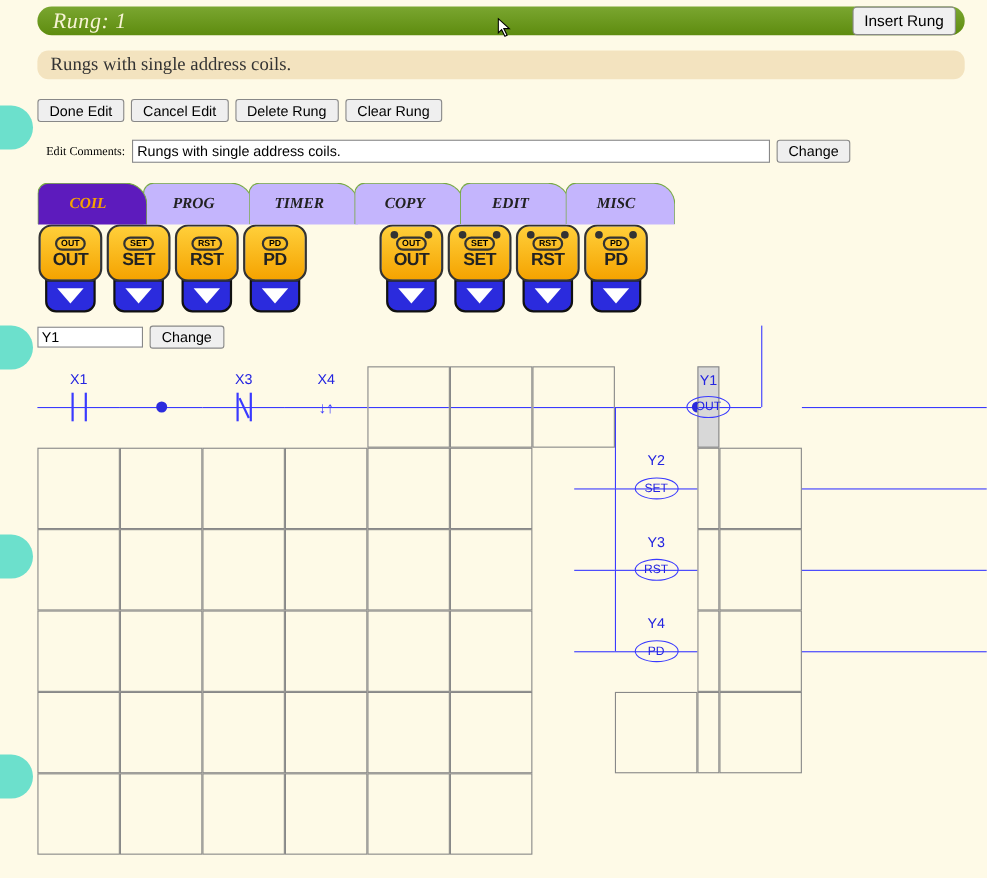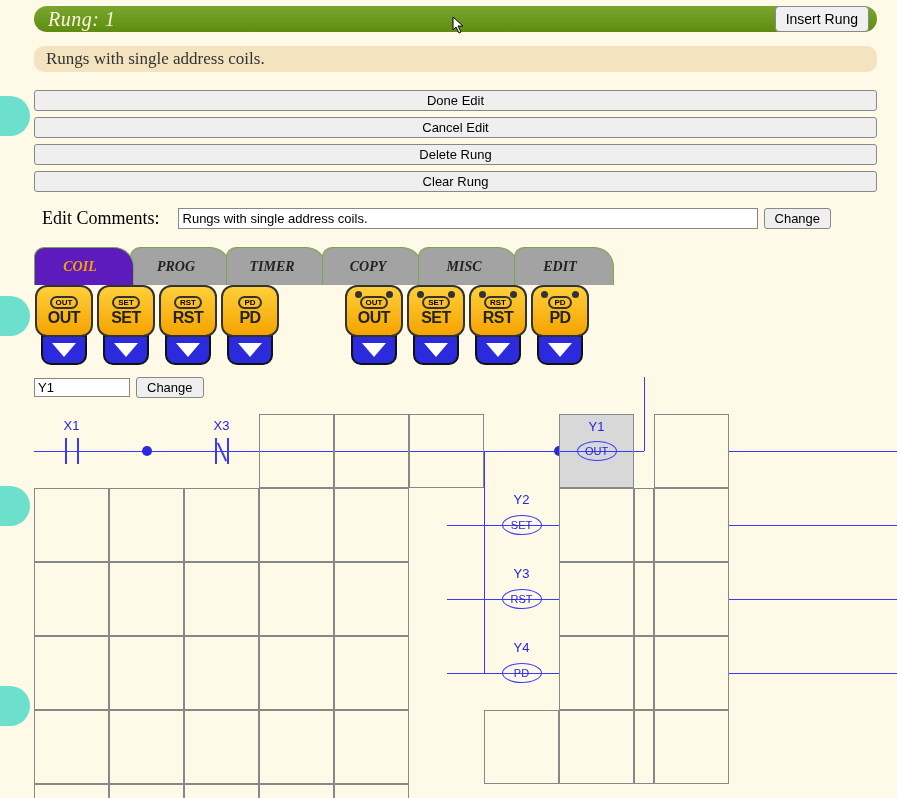--- a/index.html
+++ b/index.html
@@ -56,41 +56,40 @@
     padding: 3px 12px;
     margin-top: 14px;
     font-family: Georgia, serif;
     font-size: 17px;
     color: #333;
   }
   .button-row {
     margin-top: 18px;
     display: flex;
     gap: 6px;
-    flex-direction: column;
   }
   .std-btn {
     background: #efefef;
     border: 1px solid #888;
     border-radius: 3px;
     font-size: 13px;
     padding: 2px 10px;
     cursor: pointer;
     font-family: sans-serif;
   }
   .edit-comments-row {
     margin-top: 16px;
     display: flex;
     align-items: center;
     gap: 6px;
   }
   .edit-comments-row label {
     font-family: Georgia, serif;
-    font-size: 18px;
-    margin-right: 12px;
+    font-size: 11px;
+    margin-right: 0;
     margin-left:8px;
   }
   .edit-comments-row input[type=text] {
     flex: 0 0 580px;
     font-size: 13px;
     padding: 2px 4px;
     border: 1px solid #888;
     font-family: sans-serif;
   }
   .tabs {
@@ -112,21 +111,21 @@
     border-radius: 10px 20px 0 0;
     position: relative;
     cursor: pointer;
     padding: 0 18px 0 10px;
     border:1px solid #7a4;
     border-bottom:none;
     margin-right:-4px;
     font-style: italic;
   }
   .tab.active { background: #5d1bbd; color: #f5a300; z-index: 10; }
-  .tab.inactive { background: #a3a3a3; z-index: 5; }
+  .tab.inactive { background: #c4b5fd; z-index: 5; }
   .toolbar {
     display: flex;
     gap: 2px;
     margin-top: 0;
     padding: 0 0 6px 0;
   }
   .tool-group { display:flex; gap:2px; }
   .tool {
     width: 60px;
     display: flex;
@@ -310,22 +309,22 @@
     <label>Edit Comments:</label>
     <input type="text" value="Rungs with single address coils." style="">
     <button class="std-btn">Change</button>
   </div>
 
   <div class="tabs">
     <div class="tab active">COIL</div>
     <div class="tab inactive">PROG</div>
     <div class="tab inactive">TIMER</div>
     <div class="tab inactive">COPY</div>
+    <div class="tab inactive">EDIT</div>
     <div class="tab inactive">MISC</div>
-    <div class="tab inactive">EDIT</div>
   </div>
 
   <div class="toolbar">
     <div class="tool-group">
       <div class="tool">
         <div class="tool-top">
               <span class="tool-badge">OUT</span>
               <span class="tool-label">OUT</span>
             </div>
         <div class="tool-bottom">
@@ -422,20 +421,25 @@
         <div class="dot" style="left:50%"></div>
       </div>
       <div class="cell noborder">
         <span class="lbl">X3</span>
         <div class="hline"></div>
         <div class="contact">
               <div class="bar l"></div>
               <div class="bar r"></div>
               <div class="slash"></div>
             </div>
+      </div>
+      <div class="cell noborder">
+        <span class="lbl">X4</span>
+        <div class="hline"></div>
+        <div class="arrow-both">↓↑</div>
       </div>
       <div class="cell">
             <div class="hline"></div>
           </div>
       <div class="cell">
             <div class="hline"></div>
           </div>
       <div class="cell">
             <div class="hline"></div>
           </div>

